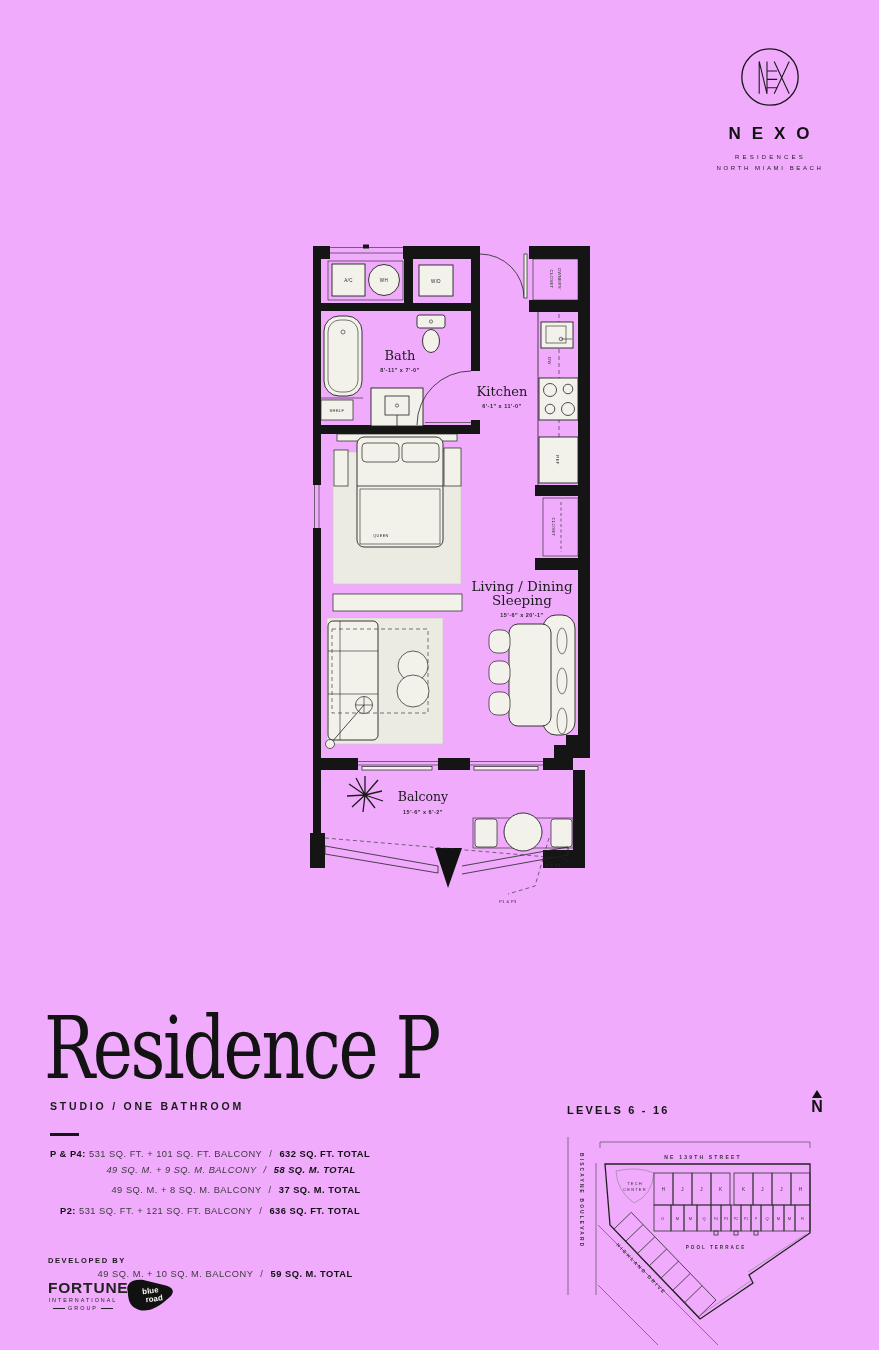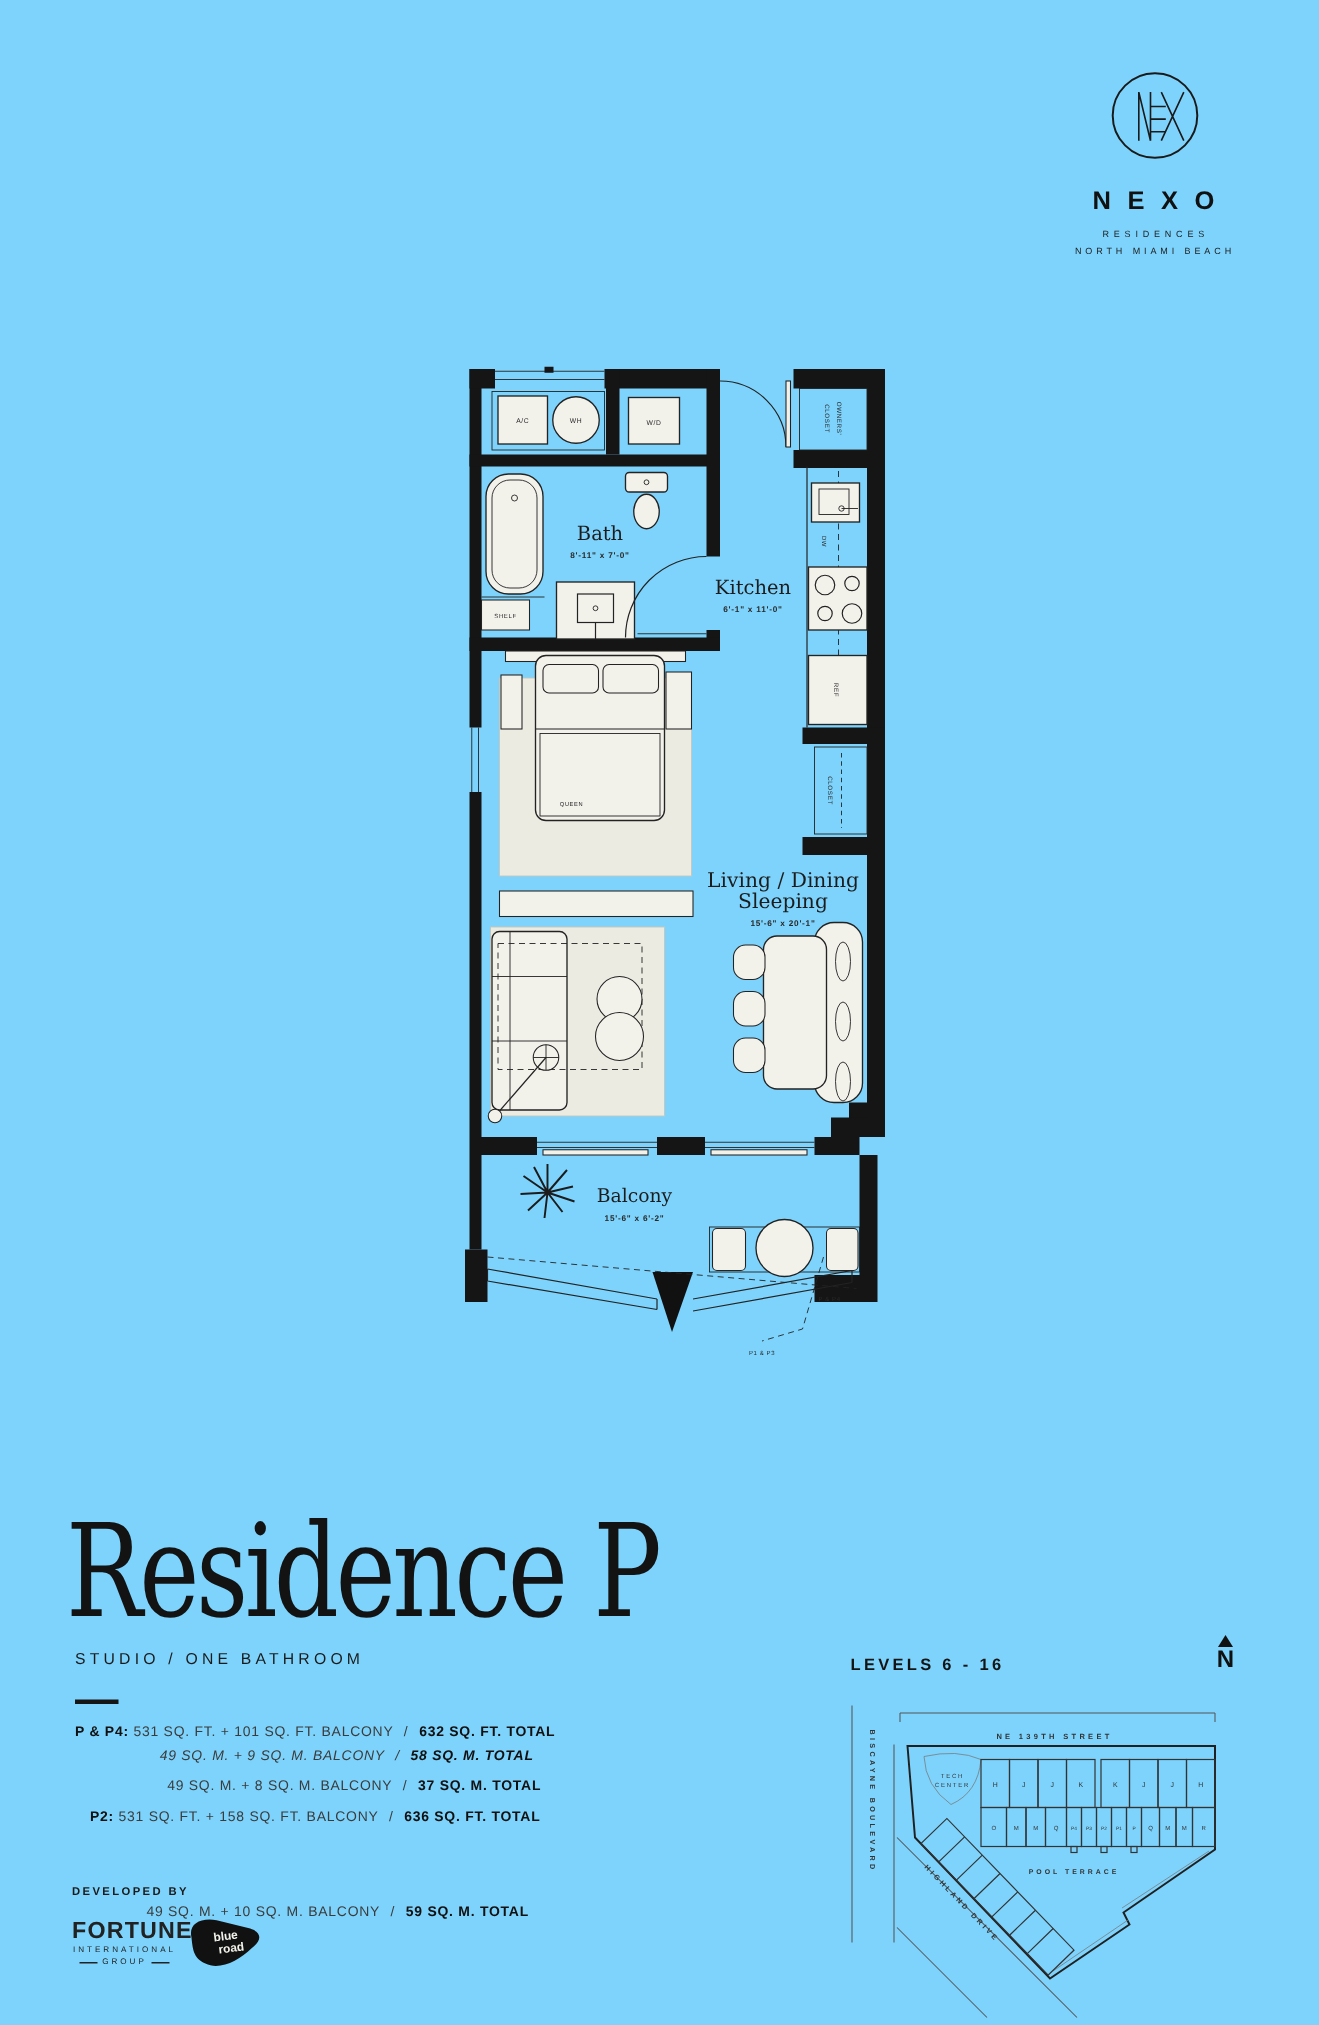--- a/index.html
+++ b/index.html
@@ -1,32 +1,32 @@
 <!DOCTYPE html>
 <html><head>
 <meta charset="utf-8">
 <style>
   html,body{margin:0;padding:0;background:#f2f1ea;}
-  .page{position:relative;width:879px;height:1350px;background:#7dd3fc;overflow:hidden;
+  .page{position:relative;width:879px;height:1350px;background:#f0abfc;overflow:hidden;
         font-family:"Liberation Sans",sans-serif;color:#161616;}
   .abs{position:absolute;}
 
   
   .brand-name{left:694px;top:124px;width:150px;text-align:center;font-weight:bold;
               font-size:17px;letter-spacing:11px;text-indent:11px;color:#111;}
   .brand-sub1{left:694px;top:154px;width:150px;text-align:center;font-size:6px;
               letter-spacing:3.2px;text-indent:3px;color:#222;}
   .brand-sub2{left:694px;top:165px;width:150px;text-align:center;font-size:6px;
               letter-spacing:2.6px;text-indent:2px;color:#222;}
 
   
   .res-title{left:44px;top:1004px;font-family:"DejaVu Serif",serif;font-size:86px;
              line-height:88px;letter-spacing:-3px;color:#131313;transform:scaleX(.79);
              transform-origin:left top;white-space:nowrap;}
-  .res-sub{left:50px;top:1100px;font-size:10.5px;font-weight:normal;letter-spacing:2.8px;color:#1a1a1a;}
+  .res-sub{left:50px;top:1100px;font-size:10.5px;font-weight:bold;letter-spacing:2.8px;color:#1a1a1a;}
   .divider{left:50px;top:1133px;width:29px;height:2.5px;background:#151515;}
 
   
   .areas{left:50px;top:1147px;font-size:9.3px;letter-spacing:.5px;color:#3b3b3b;text-align:center;}
   .area-item{margin-bottom:5px;}
   .area-line{line-height:15.5px;white-space:nowrap;}
   .area-line b{color:#101010;font-weight:bold;}
   .sep{margin:0 4px;}
   .ind-0{padding-left:42px;font-style:italic;} .ind-1{padding-left:52px;} .ind-2{padding-left:30px;margin-top:48px;}
 
@@ -273,21 +273,21 @@
     <div class="area-item">
       <div class="area-line ind-1">
         <span>49 SQ. M. + 8 SQ. M. BALCONY</span>
         <span class="sep">/</span>
         <b>37 SQ. M. TOTAL</b>
       </div>
     </div>
     <div class="area-item">
       <div class="area-line">
         <b>P2:</b>
-        <span>531 SQ. FT. + 158 SQ. FT. BALCONY</span>
+        <span>531 SQ. FT. + 121 SQ. FT. BALCONY</span>
         <span class="sep">/</span>
         <b>636 SQ. FT. TOTAL</b>
       </div>
       <div class="area-line ind-2">
         <span>49 SQ. M. + 10 SQ. M. BALCONY</span>
         <span class="sep">/</span>
         <b>59 SQ. M. TOTAL</b>
       </div>
     </div>
   </div>

